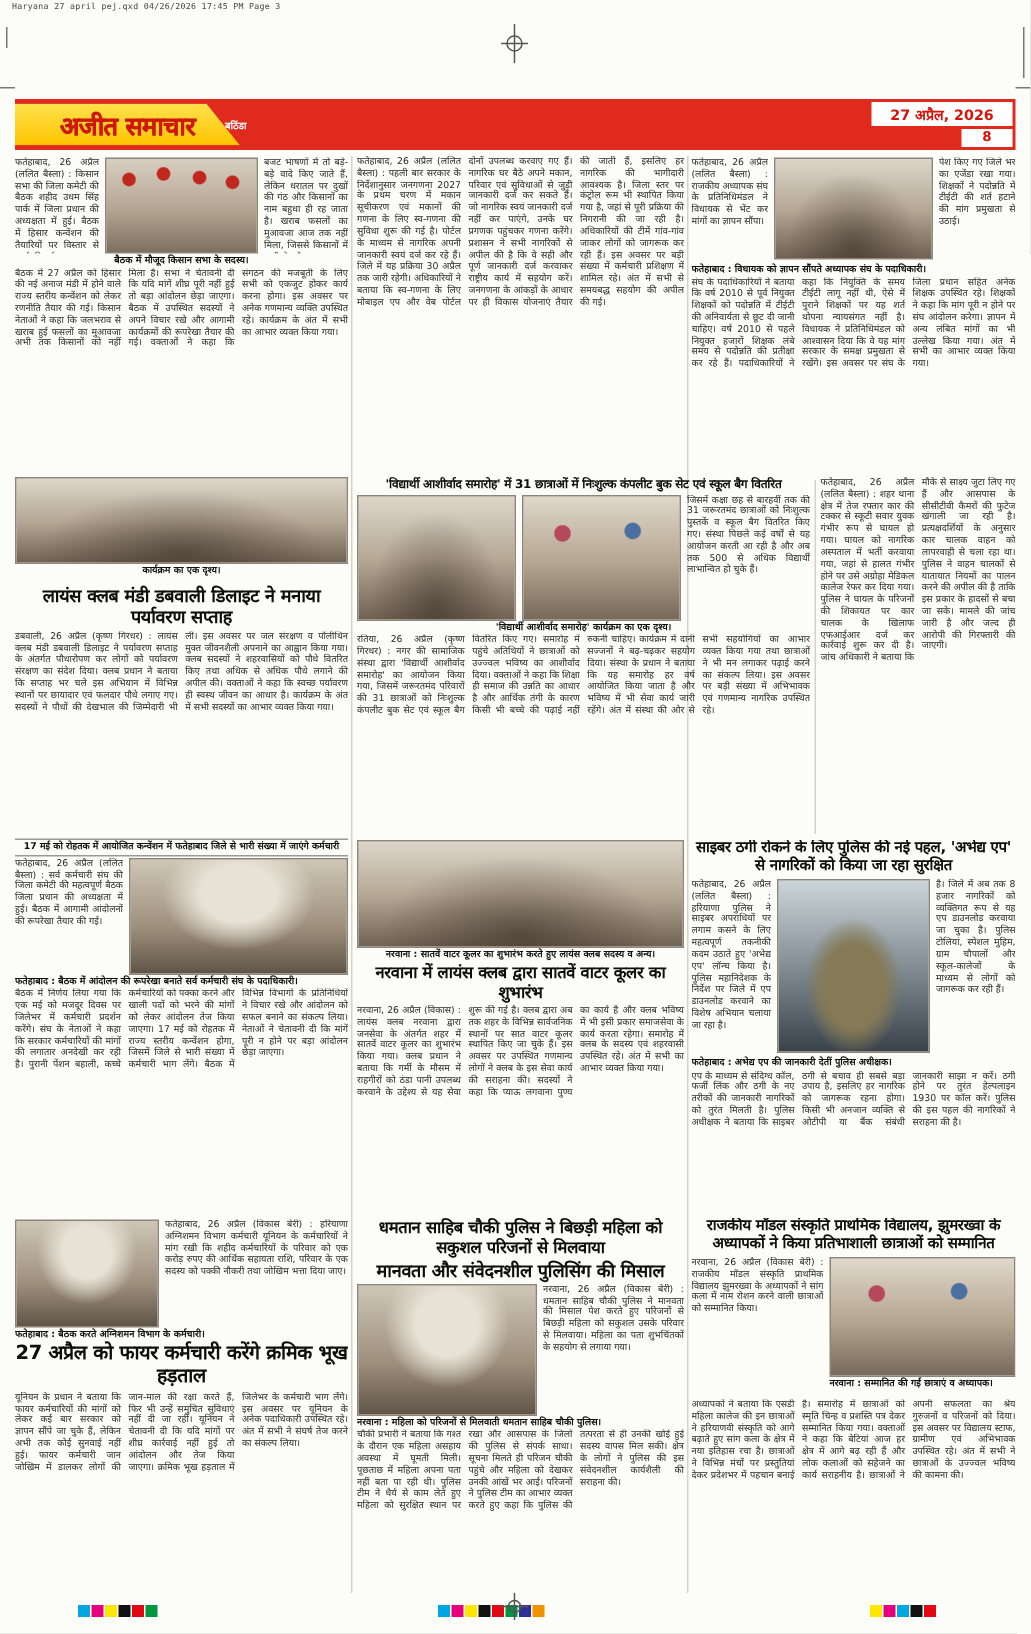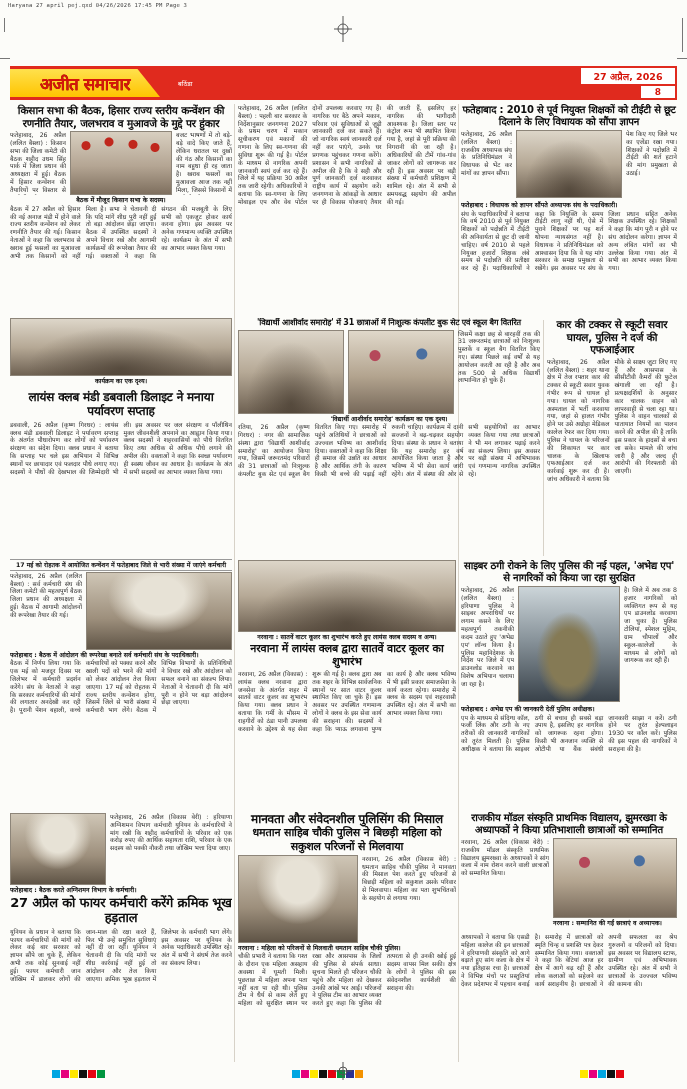--- a/index.html
+++ b/index.html
@@ -11,21 +11,21 @@
   .tick{position:absolute;background:#777;}
   .regbar{position:absolute;display:flex;gap:1px;}
   .regbar .sw{width:8px;height:8px;display:block;}
   
   .banner{position:absolute;left:10px;top:66px;width:667px;height:34px;background:#e02a1e;}
   .flag{position:absolute;left:0;top:3px;width:150px;height:28px;
         background:linear-gradient(180deg,#ffe14d,#ffc400);
         clip-path:polygon(0 0,85% 0,100% 100%,0 100%);
         display:flex;align-items:center;justify-content:center;}
   .flag .t{font-size:17px;font-weight:bold;color:#d6150a;letter-spacing:-.5px;text-shadow:0 0 .5px #6d0d00;}
-  .edition{position:absolute;left:168px;top:13px;font-size:6.5px;font-weight:normal;color:#fff;}
+  .edition{position:absolute;left:140px;top:13px;font-size:6.5px;font-weight:bold;color:#fff;}
   .cream{position:absolute;left:180px;top:3px;right:100px;bottom:3px;background:#f8f1d8;
          display:flex;align-items:center;justify-content:center;}
   .cream .r{font-size:19px;font-weight:bold;color:#101010;letter-spacing:1px;}
   .datebox{position:absolute;right:2px;top:2px;width:94px;height:16px;background:#fff;
            display:flex;align-items:center;justify-content:center;font-size:9.5px;font-weight:bold;color:#d6150a;}
   .pagebox{position:absolute;right:2px;top:20px;width:34px;height:12px;background:#fff;
            display:flex;align-items:center;justify-content:center;font-size:9px;font-weight:bold;color:#d6150a;}
   
   .art{position:absolute;overflow:hidden;}
   .hl{font-weight:bold;text-align:center;color:#0e0e0e;line-height:1.2;margin:0 0 2px 0;letter-spacing:-.2px;}
@@ -85,21 +85,20 @@
     <span class="edition">बठिंडा</span>
     <div class="datebox">27 अप्रैल, 2026</div>
     <div class="pagebox">8</div>
   </header>
 
   <div class="vrule" style="left:234px;top:104px;height:958px"></div>
   <div class="vrule" style="left:458px;top:104px;height:958px"></div>
   <div class="vrule" style="left:543px;top:320px;height:236px"></div>
 
   <section class="art" style="left:10px;top:104px;width:222px;height:212px">
-    <h2 class="hl hl-105">किसान सभा की बैठक, हिसार राज्य स्तरीय कन्वेंशन की रणनीति तैयार, जलभराव व मुआवजे के मुद्दे पर हुंकार</h2>
     <div class="row" style="height:64px">
       <p class="body colTxt" style="height:64px">फतेहाबाद, 26 अप्रैल (ललित बैस्ला) : किसान सभा की जिला कमेटी की बैठक शहीद उधम सिंह पार्क में जिला प्रधान की अध्यक्षता में हुई। बैठक में हिसार कन्वेंशन की तैयारियों पर विस्तार से चर्चा की गई।</p>
       <div class="photo ph-flags" style="width:100px;height:62px"></div>
       <p class="body colTxt" style="height:64px">बजट भाषणों में तो बड़े-बड़े वादे किए जाते हैं, लेकिन धरातल पर दुखों की गंठ और किसानों का नाम बहुधा ही रह जाता है। खराब फसलों का मुआवजा आज तक नहीं मिला, जिससे किसानों में भारी रोष है।</p>
     </div>
     <p class="cap ctr">बैठक में मौजूद किसान सभा के सदस्य।</p>
     <p class="body c3" style="height:100px">बैठक में 27 अप्रैल को हिसार की नई अनाज मंडी में होने वाले राज्य स्तरीय कन्वेंशन को लेकर रणनीति तैयार की गई। किसान नेताओं ने कहा कि जलभराव से खराब हुई फसलों का मुआवजा अभी तक किसानों को नहीं मिला है। सभा ने चेतावनी दी कि यदि मांगें शीघ्र पूरी नहीं हुईं तो बड़ा आंदोलन छेड़ा जाएगा। बैठक में उपस्थित सदस्यों ने अपने विचार रखे और आगामी कार्यक्रमों की रूपरेखा तैयार की गई। वक्ताओं ने कहा कि संगठन की मजबूती के लिए सभी को एकजुट होकर कार्य करना होगा। इस अवसर पर अनेक गणमान्य व्यक्ति उपस्थित रहे। कार्यक्रम के अंत में सभी का आभार व्यक्त किया गया।</p>
   </section>
 
   <section class="art" style="left:10px;top:318px;width:222px;height:70px">
@@ -148,43 +147,41 @@
   </section>
 
   <section class="art" style="left:238px;top:560px;width:218px;height:250px">
     <div class="photo ph-group" style="width:216px;height:70px"></div>
     <p class="cap ctr">नरवाना : सातवें वाटर कूलर का शुभारंभ करते हुए लायंस क्लब सदस्य व अन्य।</p>
     <h2 class="hl hl-11">नरवाना में लायंस क्लब द्वारा सातवें वाटर कूलर का शुभारंभ</h2>
     <p class="body c3" style="height:126px">नरवाना, 26 अप्रैल (विकास) : लायंस क्लब नरवाना द्वारा जनसेवा के अंतर्गत शहर में सातवें वाटर कूलर का शुभारंभ किया गया। क्लब प्रधान ने बताया कि गर्मी के मौसम में राहगीरों को ठंडा पानी उपलब्ध करवाने के उद्देश्य से यह सेवा शुरू की गई है। क्लब द्वारा अब तक शहर के विभिन्न सार्वजनिक स्थानों पर सात वाटर कूलर स्थापित किए जा चुके हैं। इस अवसर पर उपस्थित गणमान्य लोगों ने क्लब के इस सेवा कार्य की सराहना की। सदस्यों ने कहा कि प्याऊ लगवाना पुण्य का कार्य है और क्लब भविष्य में भी इसी प्रकार समाजसेवा के कार्य करता रहेगा। समारोह में क्लब के सदस्य एवं शहरवासी उपस्थित रहे। अंत में सभी का आभार व्यक्त किया गया।</p>
   </section>
 
   <section class="art" style="left:238px;top:812px;width:218px;height:250px">
+    <h2 class="hl hl-11">धमतान साहिब चौकी पुलिस ने बिछड़ी महिला को सकुशल परिजनों से मिलवाया</h2>
     <h2 class="hl hl-12" style="margin-bottom:0">मानवता और संवेदनशील पुलिसिंग की मिसाल</h2>
-    <h2 class="hl hl-11">धमतान साहिब चौकी पुलिस ने बिछड़ी महिला को सकुशल परिजनों से मिलवाया</h2>
     <div class="row" style="height:88px">
       <div class="photo ph-room" style="width:118px;height:86px"></div>
       <p class="body colTxt" style="height:88px">नरवाना, 26 अप्रैल (विकास बेरी) : धमतान साहिब चौकी पुलिस ने मानवता की मिसाल पेश करते हुए परिजनों से बिछड़ी महिला को सकुशल उसके परिवार से मिलवाया। महिला का पता शुभचिंतकों के सहयोग से लगाया गया।</p>
     </div>
     <p class="cap">नरवाना : महिला को परिजनों से मिलवाती धमतान साहिब चौकी पुलिस।</p>
     <p class="body c3" style="height:96px">चौकी प्रभारी ने बताया कि गश्त के दौरान एक महिला असहाय अवस्था में घूमती मिली। पूछताछ में महिला अपना पता नहीं बता पा रही थी। पुलिस टीम ने धैर्य से काम लेते हुए महिला को सुरक्षित स्थान पर रखा और आसपास के जिलों की पुलिस से संपर्क साधा। सूचना मिलते ही परिजन चौकी पहुंचे और महिला को देखकर उनकी आंखें भर आईं। परिजनों ने पुलिस टीम का आभार व्यक्त करते हुए कहा कि पुलिस की तत्परता से ही उनकी खोई हुई सदस्य वापस मिल सकी। क्षेत्र के लोगों ने पुलिस की इस संवेदनशील कार्यशैली की सराहना की।</p>
   </section>
 
   <section class="art" style="left:461px;top:104px;width:216px;height:212px">
-    <h2 class="hl hl-10">फतेहाबाद : 2010 से पूर्व नियुक्त शिक्षकों को टीईटी से छूट दिलाने के लिए विधायक को सौंपा ज्ञापन</h2>
     <div class="row" style="height:70px">
       <p class="body colTxt" style="height:70px">फतेहाबाद, 26 अप्रैल (ललित बैस्ला) : राजकीय अध्यापक संघ के प्रतिनिधिमंडल ने विधायक से भेंट कर मांगों का ज्ञापन सौंपा।</p>
       <div class="photo ph-group" style="width:104px;height:66px"></div>
       <p class="body colTxt" style="height:70px">पेश किए गए जिले भर का एजेंडा रखा गया। शिक्षकों ने पदोन्नति में टीईटी की शर्त हटाने की मांग प्रमुखता से उठाई।</p>
     </div>
     <p class="cap">फतेहाबाद : विधायक को ज्ञापन सौंपते अध्यापक संघ के पदाधिकारी।</p>
     <p class="body c3" style="height:96px">संघ के पदाधिकारियों ने बताया कि वर्ष 2010 से पूर्व नियुक्त शिक्षकों को पदोन्नति में टीईटी की अनिवार्यता से छूट दी जानी चाहिए। वर्ष 2010 से पहले नियुक्त हजारों शिक्षक लंबे समय से पदोन्नति की प्रतीक्षा कर रहे हैं। पदाधिकारियों ने कहा कि नियुक्ति के समय टीईटी लागू नहीं थी, ऐसे में पुराने शिक्षकों पर यह शर्त थोपना न्यायसंगत नहीं है। विधायक ने प्रतिनिधिमंडल को आश्वासन दिया कि वे यह मांग सरकार के समक्ष प्रमुखता से रखेंगे। इस अवसर पर संघ के जिला प्रधान सहित अनेक शिक्षक उपस्थित रहे। शिक्षकों ने कहा कि मांग पूरी न होने पर संघ आंदोलन करेगा। ज्ञापन में अन्य लंबित मांगों का भी उल्लेख किया गया। अंत में सभी का आभार व्यक्त किया गया।</p>
   </section>
 
   <section class="art" style="left:547px;top:318px;width:130px;height:240px">
-    <h2 class="hl hl-105">कार की टक्कर से स्कूटी सवार घायल, पुलिस ने दर्ज की एफआईआर</h2>
     <p class="body c2" style="height:192px">फतेहाबाद, 26 अप्रैल (ललित बैस्ला) : शहर थाना क्षेत्र में तेज रफ्तार कार की टक्कर से स्कूटी सवार युवक गंभीर रूप से घायल हो गया। घायल को नागरिक अस्पताल में भर्ती करवाया गया, जहां से हालत गंभीर होने पर उसे अग्रोहा मेडिकल कालेज रेफर कर दिया गया। पुलिस ने घायल के परिजनों की शिकायत पर कार चालक के खिलाफ एफआईआर दर्ज कर कार्रवाई शुरू कर दी है। जांच अधिकारी ने बताया कि मौके से साक्ष्य जुटा लिए गए हैं और आसपास के सीसीटीवी कैमरों की फुटेज खंगाली जा रही है। प्रत्यक्षदर्शियों के अनुसार कार चालक वाहन को लापरवाही से चला रहा था। पुलिस ने वाहन चालकों से यातायात नियमों का पालन करने की अपील की है ताकि इस प्रकार के हादसों से बचा जा सके। मामले की जांच जारी है और जल्द ही आरोपी की गिरफ्तारी की जाएगी।</p>
   </section>
 
   <section class="art" style="left:461px;top:560px;width:216px;height:250px">
     <h2 class="hl hl-10">साइबर ठगी रोकने के लिए पुलिस की नई पहल, 'अभेद्य एप' से नागरिकों को किया जा रहा सुरक्षित</h2>
     <div class="row" style="height:118px">
       <p class="body colTxt" style="height:118px">फतेहाबाद, 26 अप्रैल (ललित बैस्ला) : हरियाणा पुलिस ने साइबर अपराधियों पर लगाम कसने के लिए महत्वपूर्ण तकनीकी कदम उठाते हुए 'अभेद्य एप' लॉन्च किया है। पुलिस महानिदेशक के निर्देश पर जिले में एप डाउनलोड करवाने का विशेष अभियान चलाया जा रहा है।</p>
       <div class="photo ph-officer" style="width:100px;height:114px"></div>
       <p class="body colTxt" style="height:118px">है। जिले में अब तक 8 हजार नागरिकों को व्यक्तिगत रूप से यह एप डाउनलोड करवाया जा चुका है। पुलिस टोलियां, स्पेशल मुहिम, ग्राम चौपालों और स्कूल-कालेजों के माध्यम से लोगों को जागरूक कर रही हैं।</p>
     </div>

